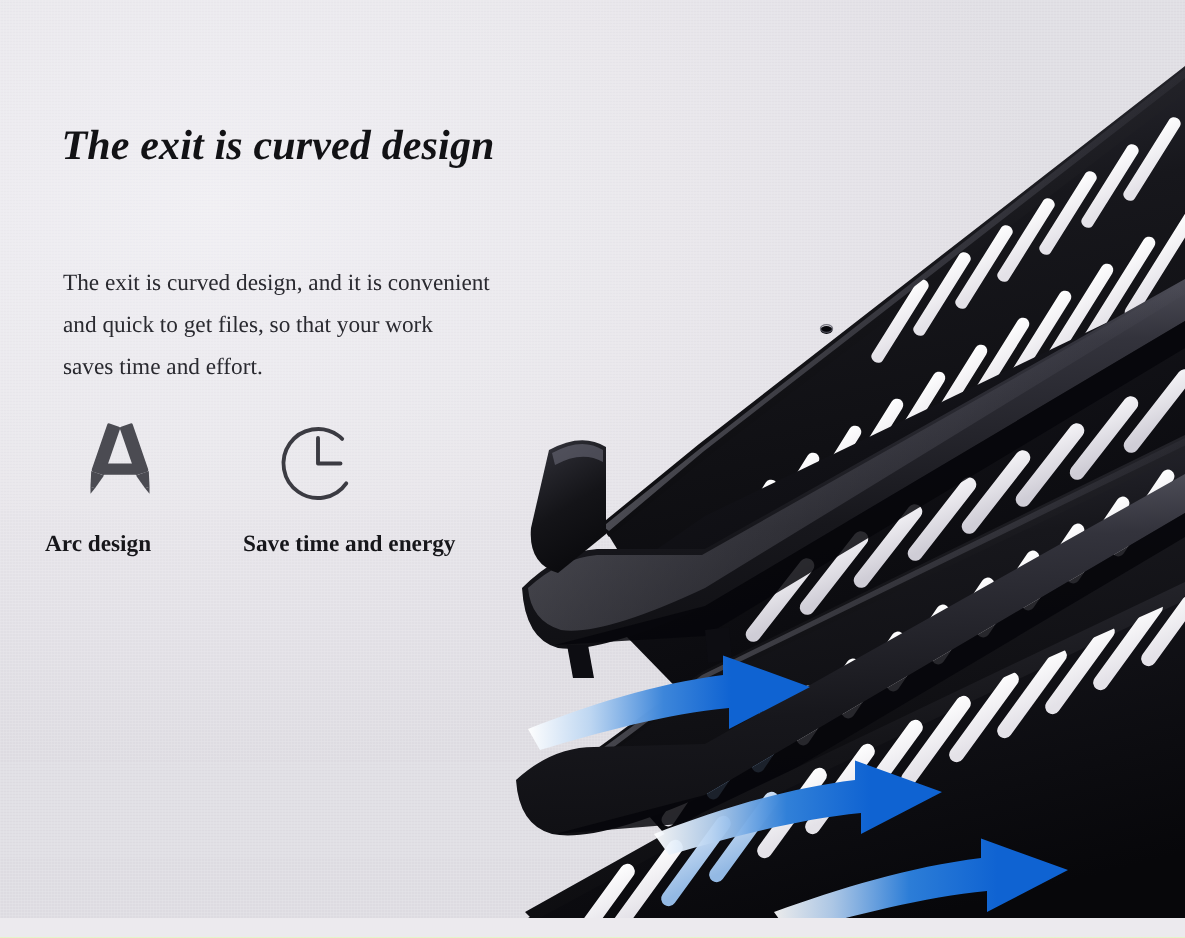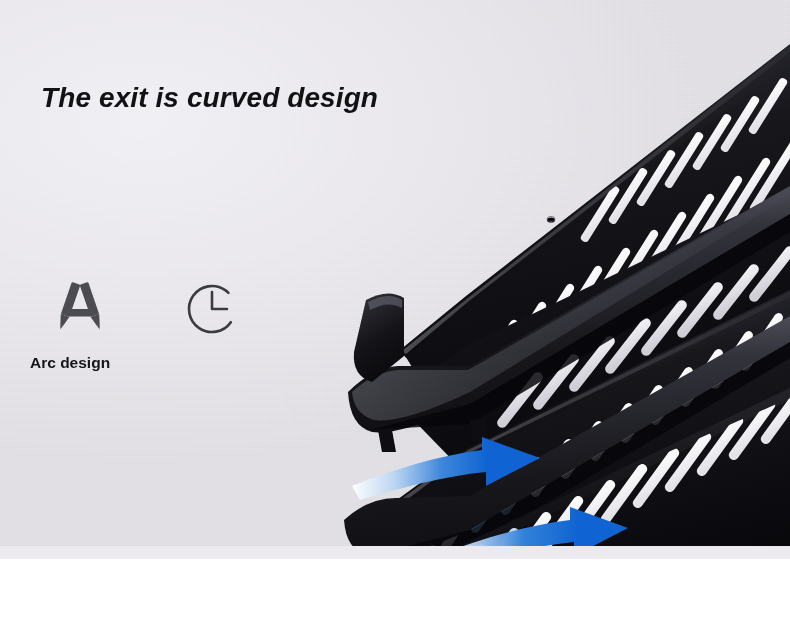--- a/index.html
+++ b/index.html
@@ -4,23 +4,24 @@
 <style>
   html,body{margin:0;padding:0;}
   body{
     width:790px;height:625px;
     font-family:"Liberation Sans","DejaVu Sans",sans-serif;
     background:#ffffff;
     overflow:hidden;
   }
   #stage{
     position:relative;
-    width:790px;height:559px;
+    width:790px;height:625px;
     overflow:hidden;
     background:#bef264;
+    font-family:Liberation Serif, serif;
   }
   
   .bg{
     position:absolute;inset:0;
     background:
       radial-gradient(ellipse 70% 60% at 18% 22%, #efeef2 0%, #e7e5ea 55%, #dedce2 100%);
   }
   .bg-noise{
     position:absolute;inset:0;
     opacity:.5;
@@ -437,20 +438,25 @@
                  L712,580
                  L658,608
                  L658,594
                  C616,598 570,610 526,622 Z" fill="url(#arrowGrad3)"></path>
       </g>
     </svg>
   </div>
 
   <div class="headline">The exit is curved design</div>
 
+  <div class="body-copy">
+    <div>The exit is curved design, and it is convenient</div>
+    <div>and quick to get files, so that your work</div>
+    <div>saves time and effort.</div>
+  </div>
 
   <div class="features">
     <div class="feat-icons">
 
       <span class="feat-icon arc">
         <svg width="60" height="62" viewBox="0 0 60 62" xmlns="http://www.w3.org/2000/svg">
           <g fill="#4b4b52">
 
             <g transform="rotate(19 30 31)">
               <rect x="13.5" y="8" width="9" height="34" rx="1.2"></rect>
@@ -472,17 +478,18 @@
       <span class="feat-icon clock">
         <svg width="60" height="62" viewBox="0 0 60 62" xmlns="http://www.w3.org/2000/svg">
           <circle cx="30" cy="31" r="23" fill="none" stroke="#3b3b42" stroke-width="2.6" stroke-linecap="round" stroke-dasharray="112 33" transform="rotate(35 30 31)"></circle>
           <path d="M30,14 L30,31 L45,31" fill="none" stroke="#3b3b42" stroke-width="2.6" stroke-linecap="round" stroke-linejoin="round"></path>
         </svg>
       </span>
     </div>
 
     <div class="feat-labels">
       <span class="feat-label arc">Arc design</span>
+      <span class="feat-label clock">Save time and energy</span>
     </div>
   </div>
 
   <div class="bg-bottom"></div>
 </div>
 
 </body></html>

